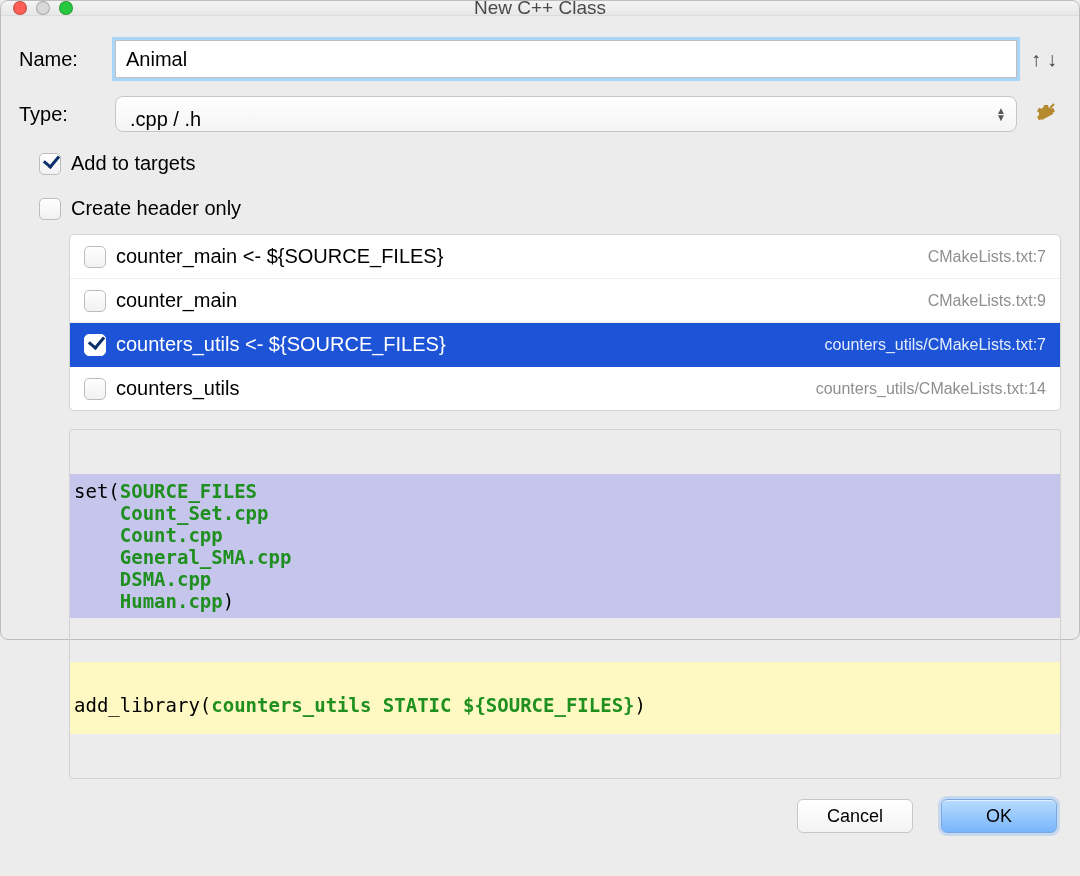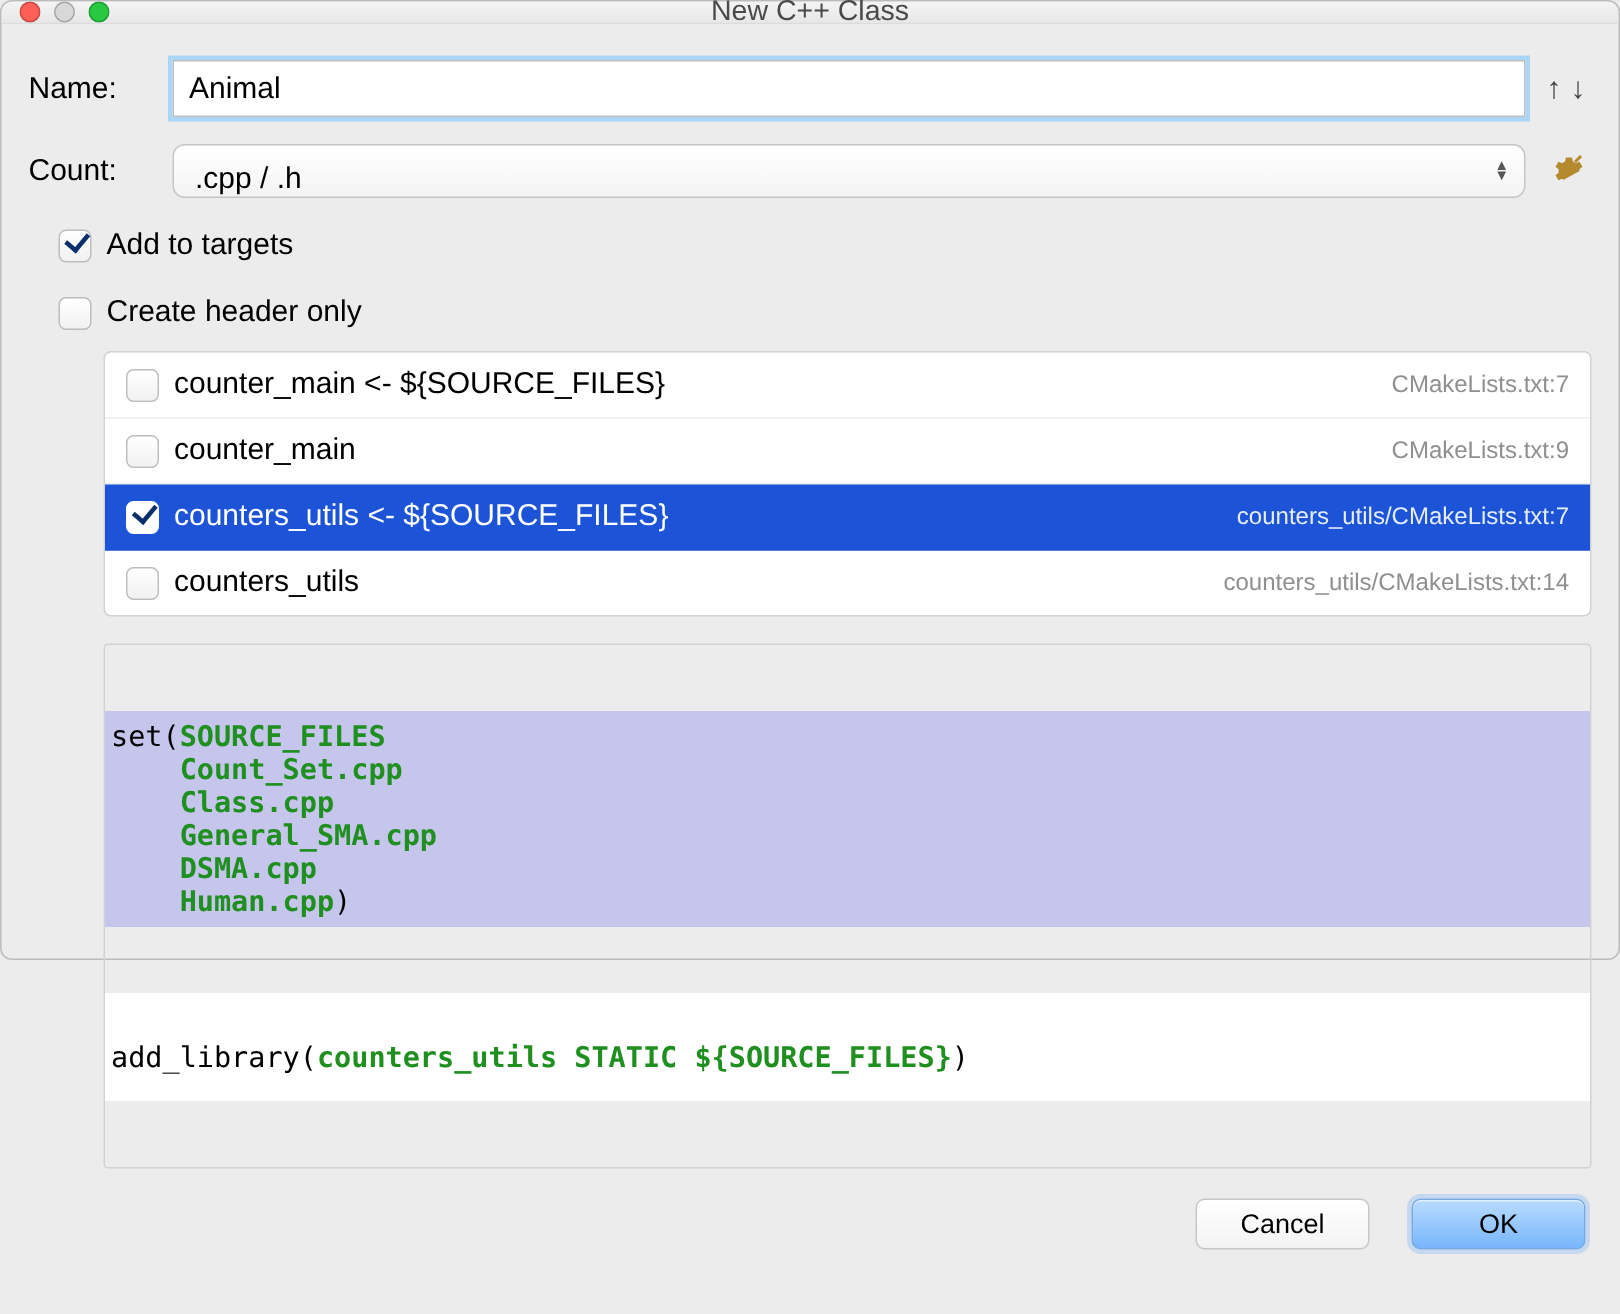--- a/index.html
+++ b/index.html
@@ -175,21 +175,21 @@
     white-space: pre;
     border: 1px solid #d2d2d2;
     border-radius: 3px;
     overflow: auto;
   }
   .code-a {
     background: #c6c6ed;
     padding: 6px 4px;
   }
   .code-b {
-    background: #ffffff;
+    background: #fef9c3;
     padding: 10px 4px 18px 4px;
   }
   .tok-green { color: #1f8f1f; font-weight: bold; }
   .tok-plain { color: #000; }
 
   .footer {
     display: flex;
     justify-content: flex-end;
     gap: 28px;
     padding: 20px 22px 22px 0;
@@ -230,21 +230,21 @@
     <div class="field-row first">
       <div class="field-label">Name:</div>
       <input type="text" class="text-input" value="Animal" style="">
       <div class="sort-icons">
         <span>↑</span>
           <span>↓</span>
       </div>
     </div>
 
     <div class="field-row" style="margin-top:18px;">
-      <div class="field-label">Count:</div>
+      <div class="field-label">Type:</div>
       <div class="dropdown">
         <span>.cpp / .h</span>
         <div class="caret">
           <span>▲</span>
             <span>▼</span>
         </div>
       </div>
       <div class="gear-wrench">
         <svg width="24" height="24" viewBox="0 0 24 24">
           <path fill="#b58a2e" d="M12 8a4 4 0 1 0 0 8 4 4 0 0 0 0-8zm9 4a8.9 8.9 0 0 0-.1-1.2l2.1-1.6-2-3.4-2.4 1a7.7 7.7 0 0 0-2-1.2L16 3h-4l-.6 2.6a7.7 7.7 0 0 0-2 1.2l-2.4-1-2 3.4 2.1 1.6A9 9 0 0 0 7 12c0 .4 0 .8.1 1.2L5 14.8l2 3.4 2.4-1c.6.5 1.3.9 2 .1.2L11 21h4l.6-2.6c.7-.3 1.4-.7 2-1.2l2.4 1 2-3.4-2.1-1.6c.1-.4.1-.8.1-1.2z"></path>
@@ -282,21 +282,21 @@
         <div class="target-row">
           <div class="cb"></div>
           <div class="label">counters_utils</div>
           <div class="path">counters_utils/CMakeLists.txt:14</div>
         </div>
       </div>
 
     <div class="code-panel">
       <div class="code-a" id="code-a"><span class="tok-plain">set(</span><span class="tok-green">SOURCE_FILES</span><span class="tok-plain">
     </span><span class="tok-green">Count_Set.cpp</span><span class="tok-plain">
-    </span><span class="tok-green">Class.cpp</span><span class="tok-plain">
+    </span><span class="tok-green">Count.cpp</span><span class="tok-plain">
     </span><span class="tok-green">General_SMA.cpp</span><span class="tok-plain">
     </span><span class="tok-green">DSMA.cpp</span><span class="tok-plain">
     </span><span class="tok-green">Human.cpp</span><span class="tok-plain">)</span></div>
       <div class="code-b" id="code-b"><span class="tok-plain">
 add_library(</span><span class="tok-green">counters_utils STATIC ${SOURCE_FILES}</span><span class="tok-plain">)</span></div>
     </div>
 
   </div>
 
   <div class="footer">

